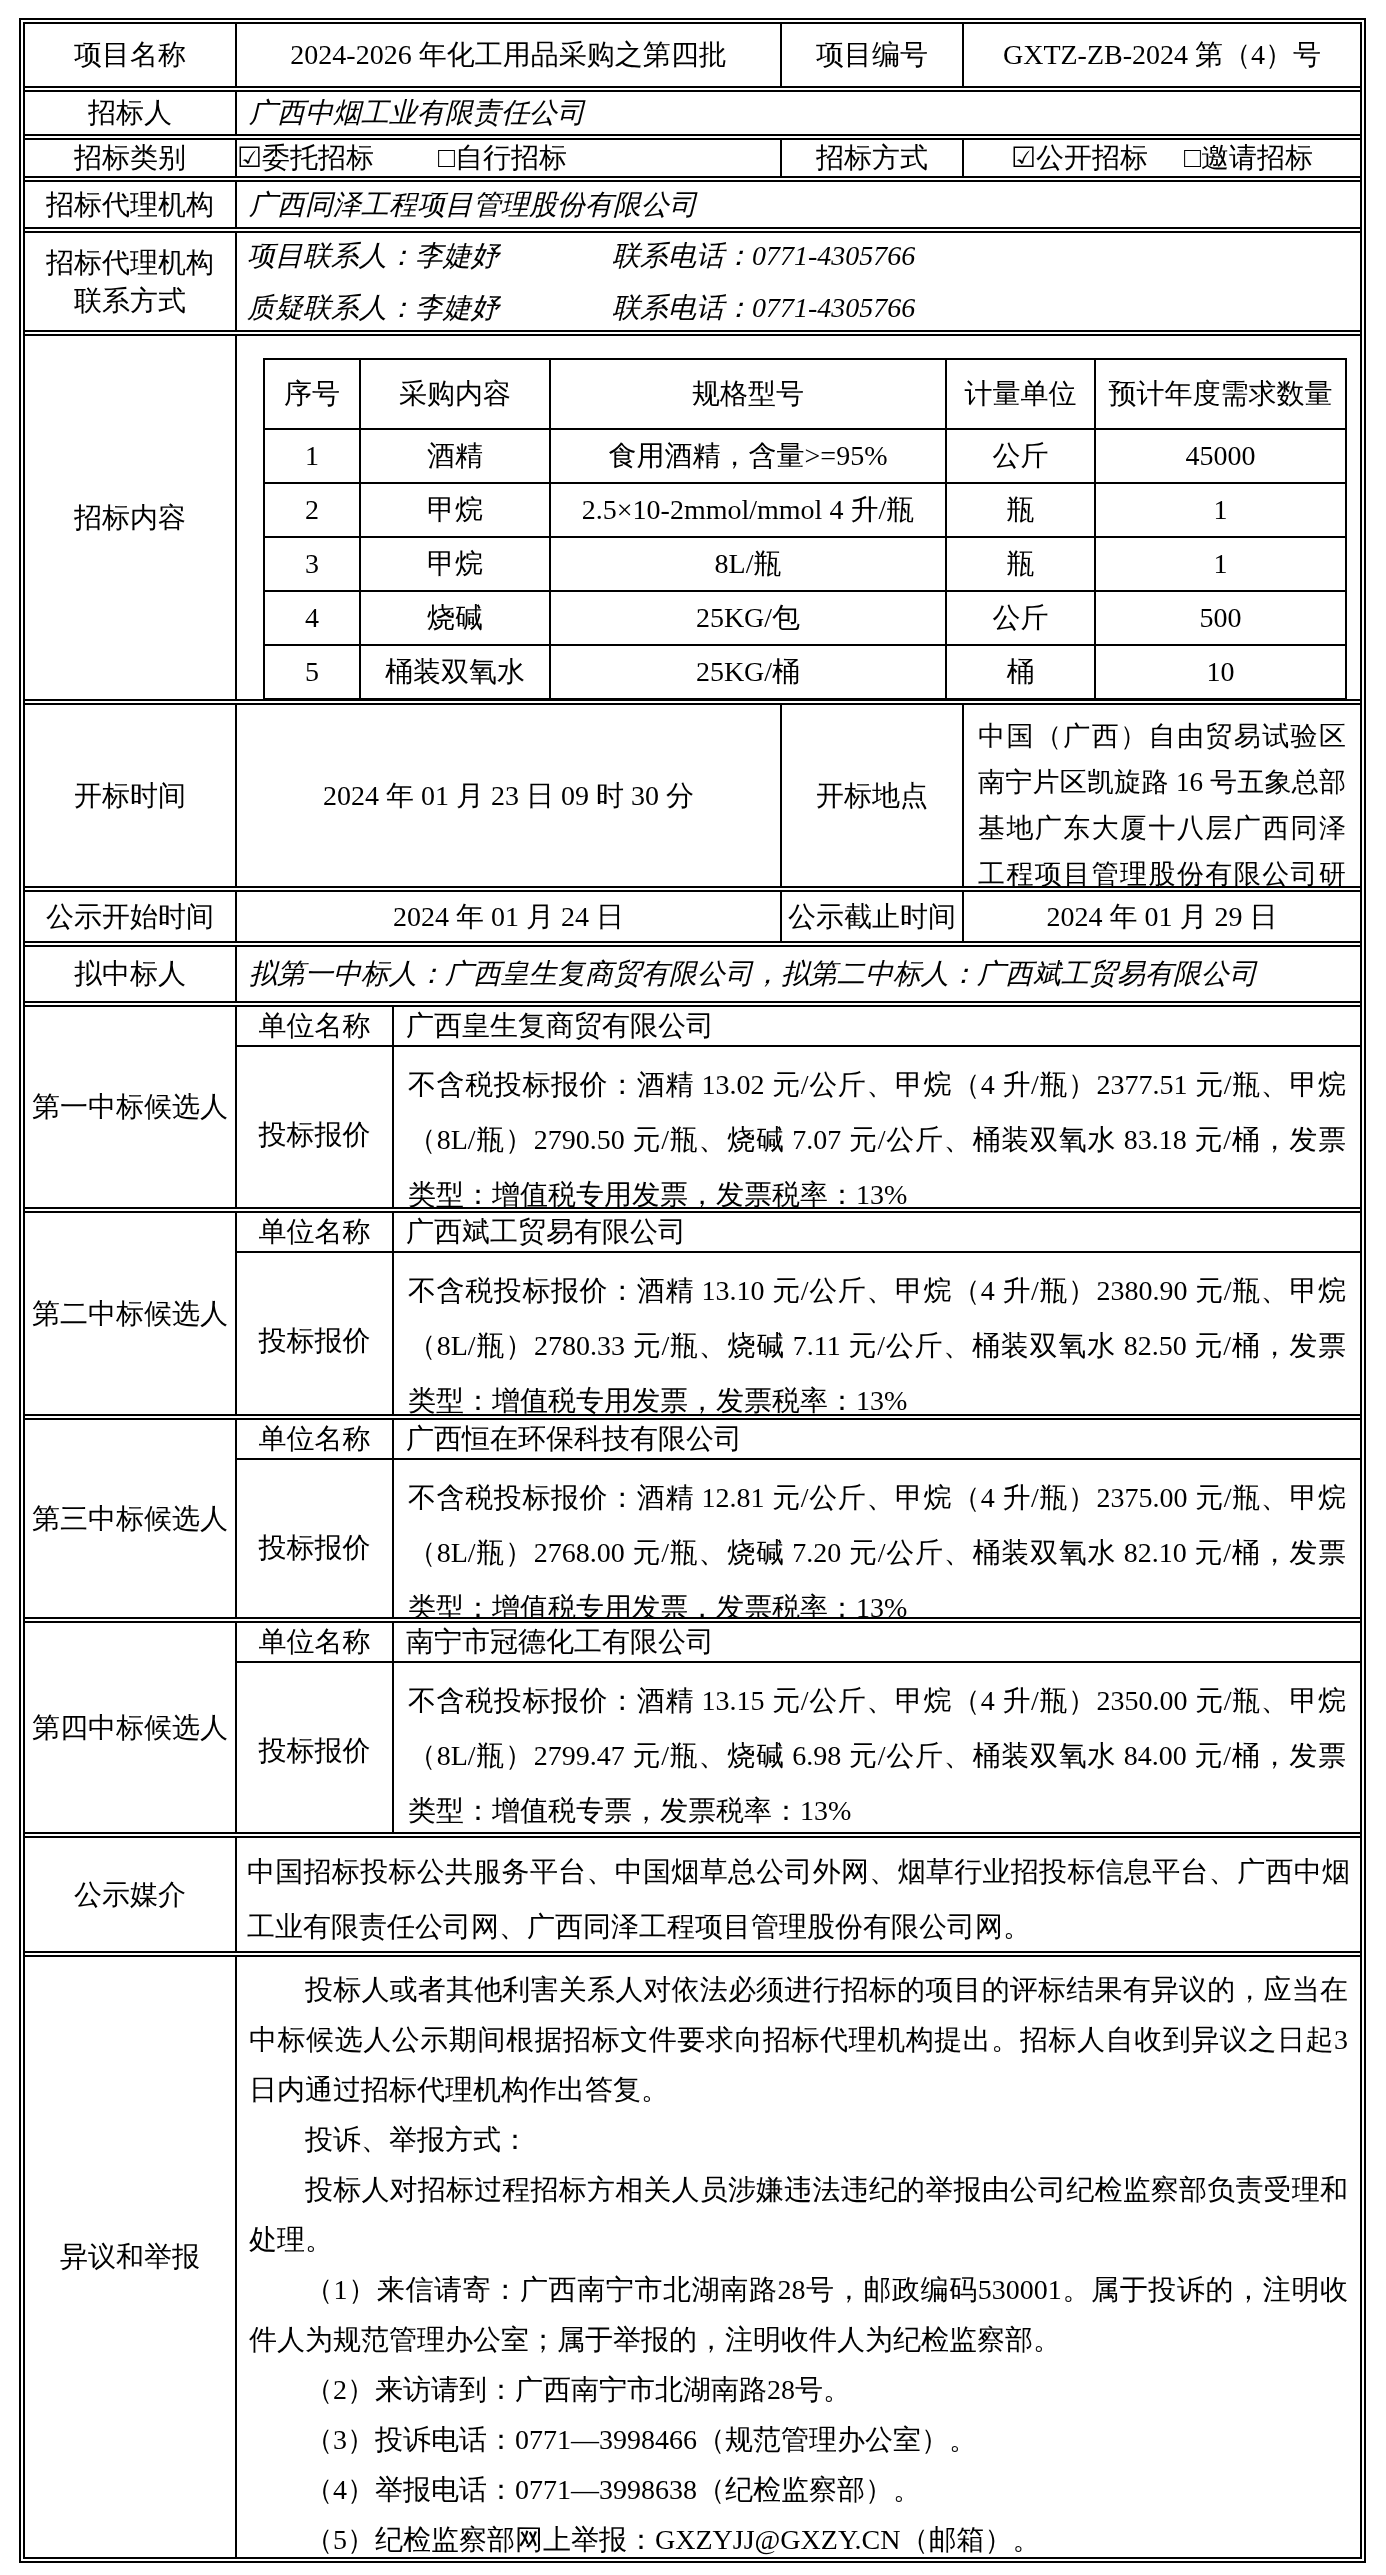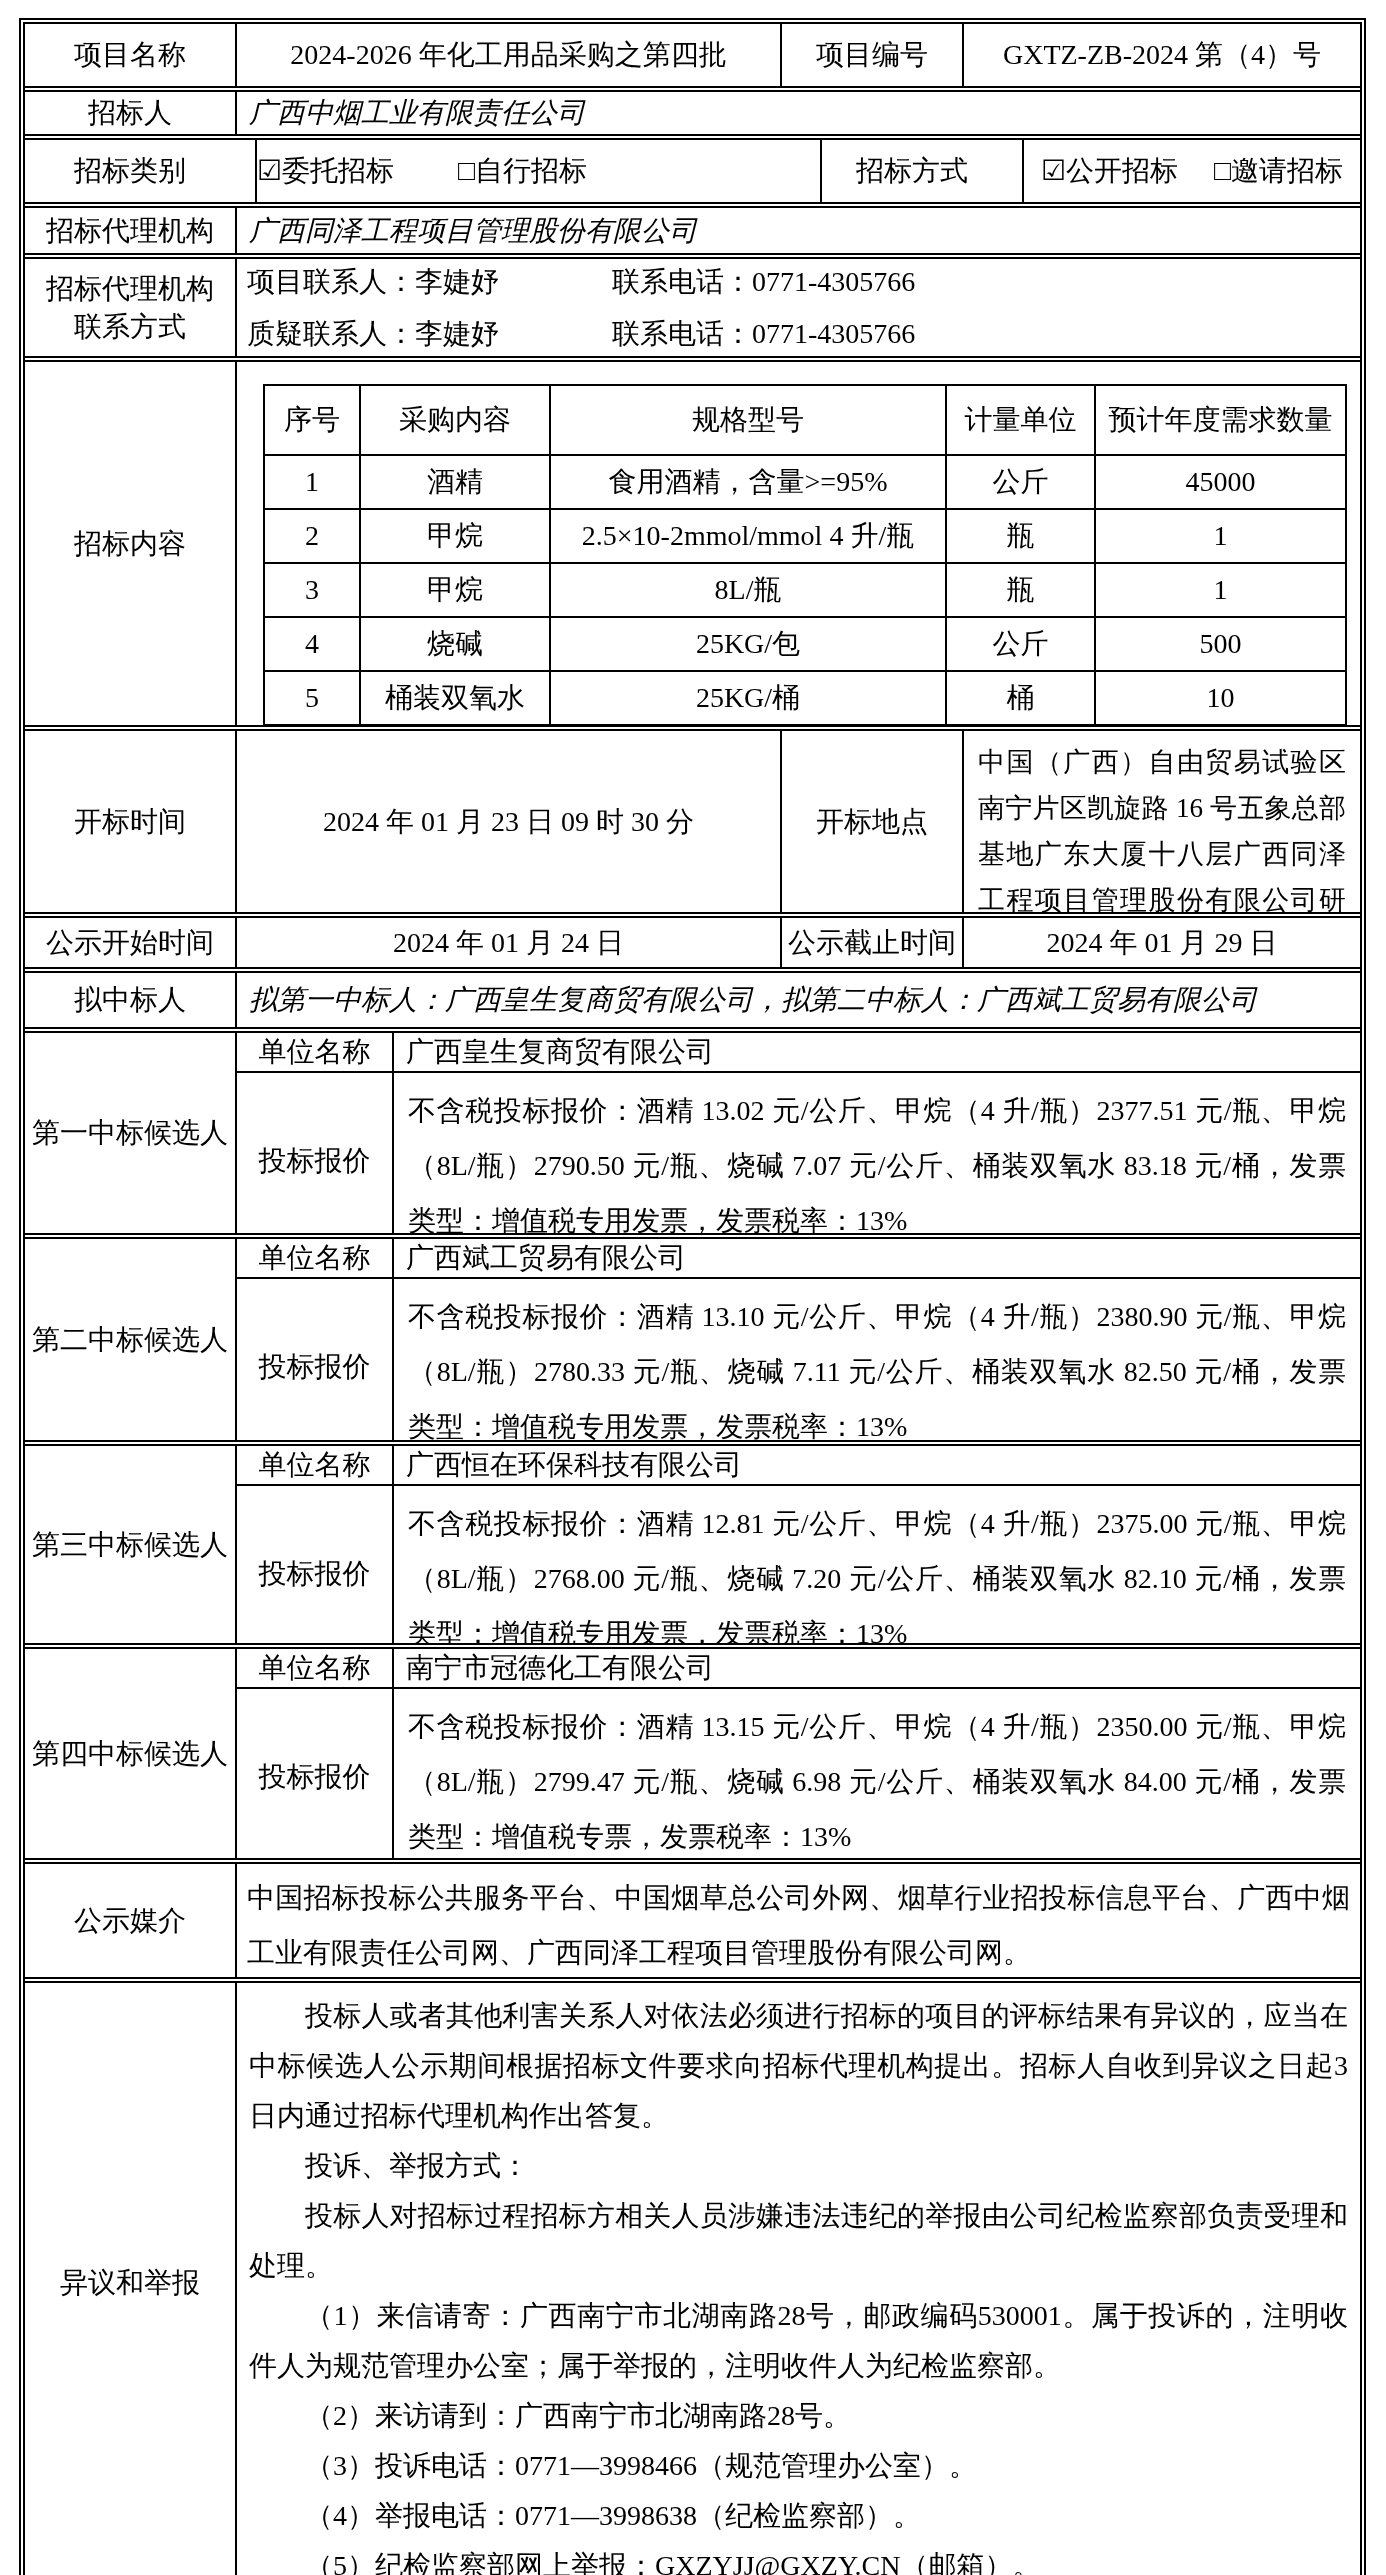--- a/index.html
+++ b/index.html
@@ -13,21 +13,21 @@
   .c + .c{border-left:2px solid #000;}
   .c1{flex:0 0 210px;}
   .c2{flex:0 0 545px;}
   .c3{flex:0 0 182px;}
   .cv{flex:1 1 auto;min-width:0;}
   .cc{display:flex;align-items:center;justify-content:center;text-align:center;}
   .ccol{display:flex;flex-direction:column;align-items:center;justify-content:center;text-align:center;}
   .cl{display:flex;align-items:center;padding-left:12px;font-style:italic;}
   .opts{display:flex;align-items:center;justify-content:flex-start;gap:64px;}
   .opts2{display:flex;align-items:center;justify-content:center;gap:36px;}
-  .contact-lines{display:flex;flex-direction:column;justify-content:center;gap:14px;padding-left:10px;}
+  .contact-lines{display:flex;flex-direction:column;justify-content:center;gap:14px;padding-left:10px;font-style:italic;}
   .contact-line{display:flex;}
   .contact-line .lft{flex:0 0 365px;}
   
   .content-cell{padding:22px 0 0 26px;}
   .itbl{width:1084px;border:2px solid #000;box-sizing:border-box;}
   .itr{display:flex;border-top:2px solid #000;}
   .itr.first{border-top:none;}
   .itc{box-sizing:border-box;display:flex;align-items:center;justify-content:center;text-align:center;overflow:hidden;}
   .itc + .itc{border-left:2px solid #000;}
   .w-seq{flex:0 0 94px;}  .w-item{flex:0 0 190px;}  .w-spec{flex:0 0 396px;}
@@ -40,21 +40,21 @@
   .subrow{display:flex;box-sizing:border-box;}
   .subrow.sep{border-bottom:2px solid #000;}
   .subl{flex:0 0 155px;display:flex;align-items:center;justify-content:center;box-sizing:border-box;}
   .subv{flex:1 1 auto;min-width:0;border-left:2px solid #000;box-sizing:border-box;}
   .unit-val{display:flex;align-items:center;padding-left:12px;}
   .price-val{padding:10px 14px 0;line-height:55px;text-align:justify;}
   .media-val{padding:6px 10px 0;line-height:55px;text-align:justify;}
   .objection-val{padding:8px 12px 0;}
   .objection-val p{margin:0;text-indent:2em;line-height:50px;text-align:justify;}
   
-  .h62{height:62px;} .h48{height:48px;} .h54{height:68px;gap:20px;} .h51{height:51px;}
+  .h62{height:62px;} .h48{height:48px;} .h54{height:42px;} .h51{height:51px;}
   .h103{height:103px;} .h369{height:369px;} .h187{height:187px;} .h55{height:55px;}
   .h60{height:60px;} .h206{height:206px;} .h207{height:207px;} .h203{height:203px;}
   .h215{height:215px;} .h119{height:119px;} .h606{height:606px;}
   .sub53{height:53px;}
   .grow{flex:1 1 auto;}
   
   .wm{position:absolute;color:#b0b0b0;font-style:italic;pointer-events:none;
       font-family:"DejaVu Sans",sans-serif;white-space:nowrap;}
   .wm1{left:18px;top:555px;font-size:54px;opacity:.45;transform:rotate(-18deg) skewX(-8deg);}
   .wm2{left:428px;top:768px;font-size:46px;opacity:.40;transform:rotate(-14deg) skewX(-10deg);}

